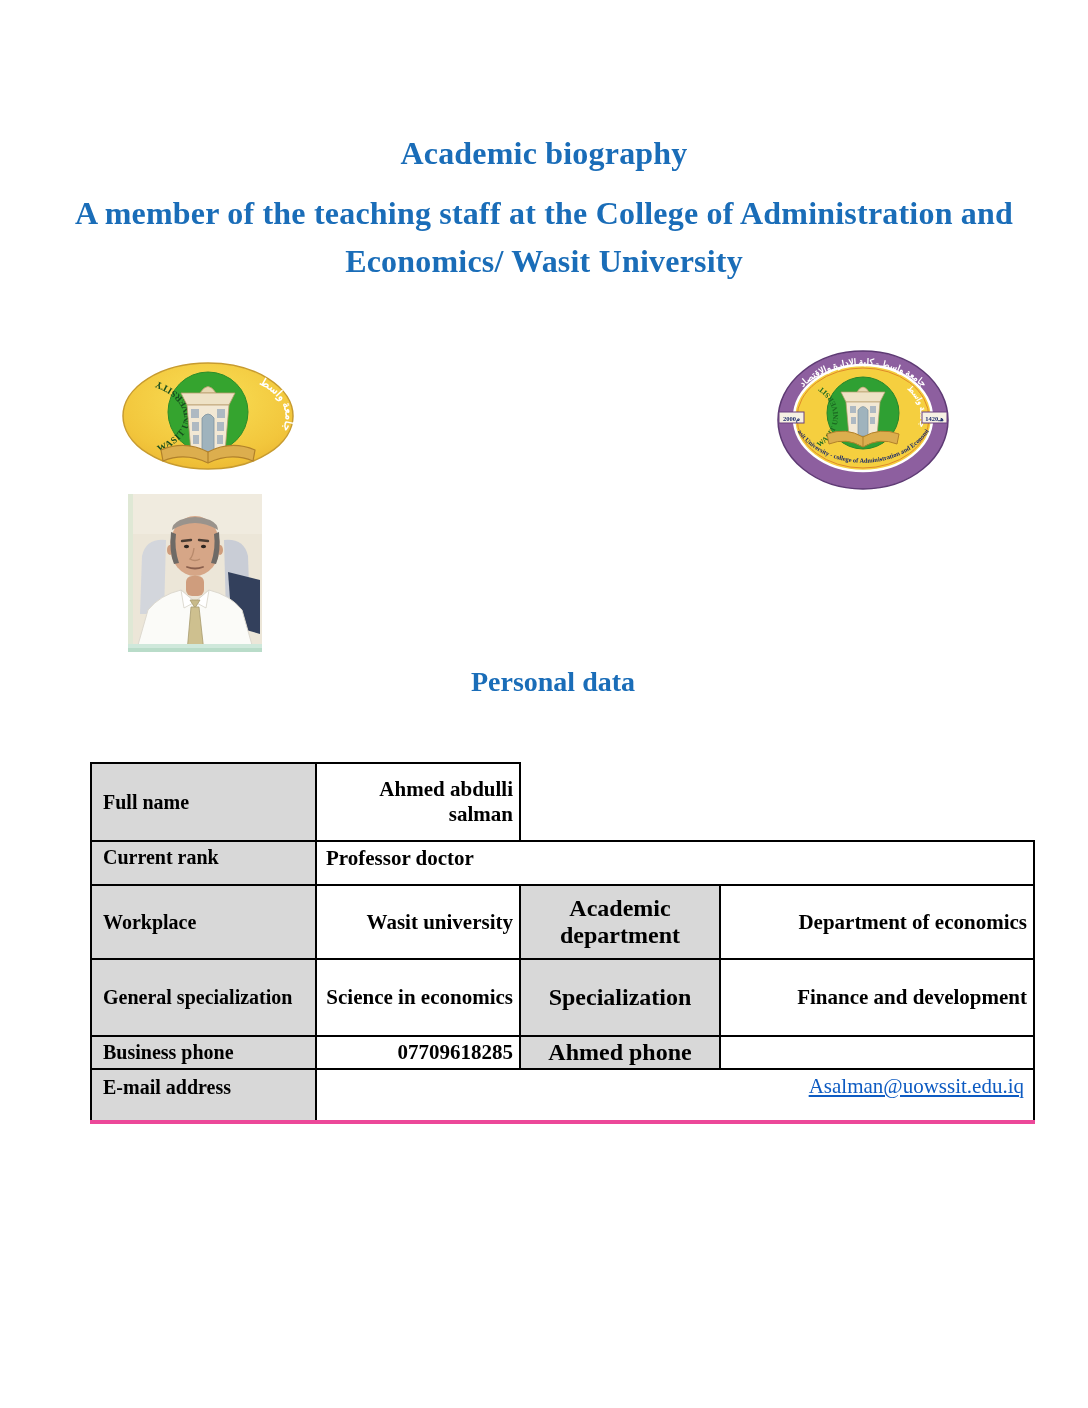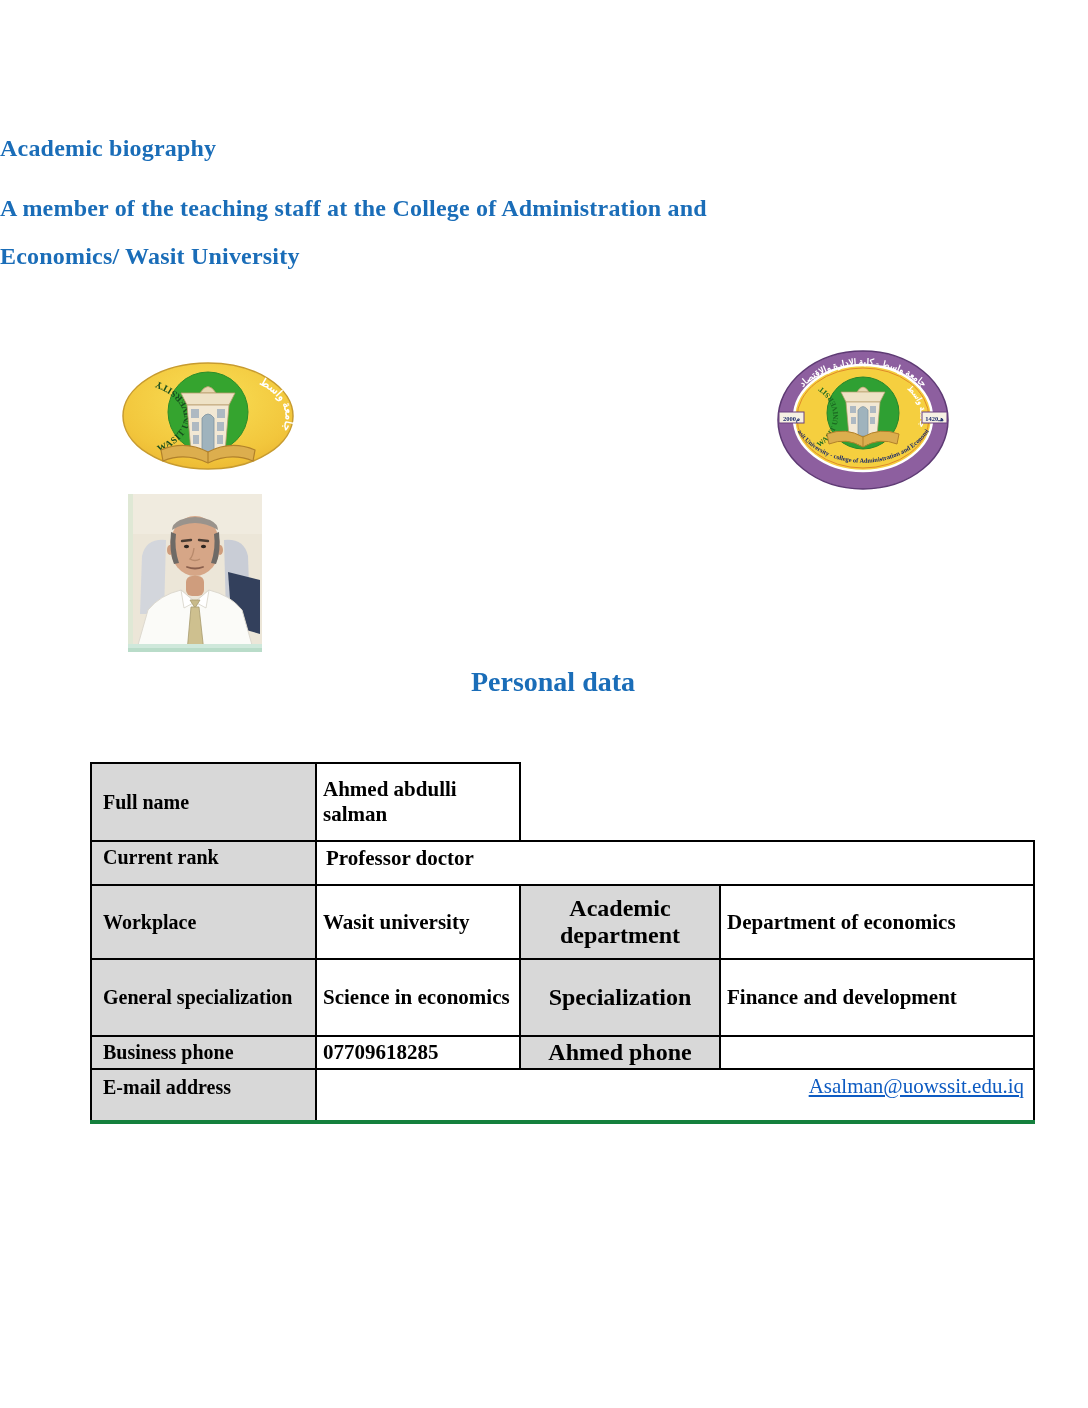--- a/index.html
+++ b/index.html
@@ -9,24 +9,24 @@
     position: relative;
     width: 1088px;
     height: 1408px;
     margin: 0 auto;
     background: #ffffff;
     overflow: hidden;
   }
   .title {
     position: absolute;
     left: 0; right: 0;
-    text-align: left;
+    text-align: center;
     color: #1a6db8;
     font-weight: bold;
-    font-size: 24px;
+    font-size: 32px;
     letter-spacing: 0.2px;
   }
   .title-1 { top: 135px; }
   .title-2 { top: 195px; }
   .title-3 { top: 243px; }
   .section-heading {
     position: absolute;
     left: 18px; right: 0;
     top: 666px;
     text-align: center;
@@ -59,37 +59,37 @@
     background: #d8d8d8;
     text-align: left;
     font-size: 20px;
     padding-left: 11px;
   }
   .data-table td.lbl-c {
     background: #d8d8d8;
     text-align: center;
     font-size: 24px;
   }
-  .data-table td.val { background: #fff; text-align: left; }
+  .data-table td.val { background: #fff; text-align: right; }
   .data-table td.val-left { background: #fff; text-align: left; padding-left: 9px; }
   .data-table td.val-right { background: #fff; text-align: right; padding-right: 9px; }
   .data-table td.ghost {
     border-top: none;
     border-right: none;
     background: #fff;
   }
   .r1 { height: 78px; }
   .r2 { height: 44px; }
   .r3 { height: 74px; }
   .r4 { height: 77px; }
   .r5 { height: 25px; }
   .r6 { height: 53px; }
   .r2 td, .r6 td { vertical-align: top; padding-top: 4px; }
   .r6 td.lbl { padding-top: 6px; }
-  tr.r6 td { border-bottom: 4px solid #15803d; }
+  tr.r6 td { border-bottom: 4px solid #ec4899; }
   a.email-link {
     color: #0d5bc2;
     text-decoration: underline;
     font-weight: normal;
   }
 </style>
 </head>
 <body>
 
 <div class="page">

